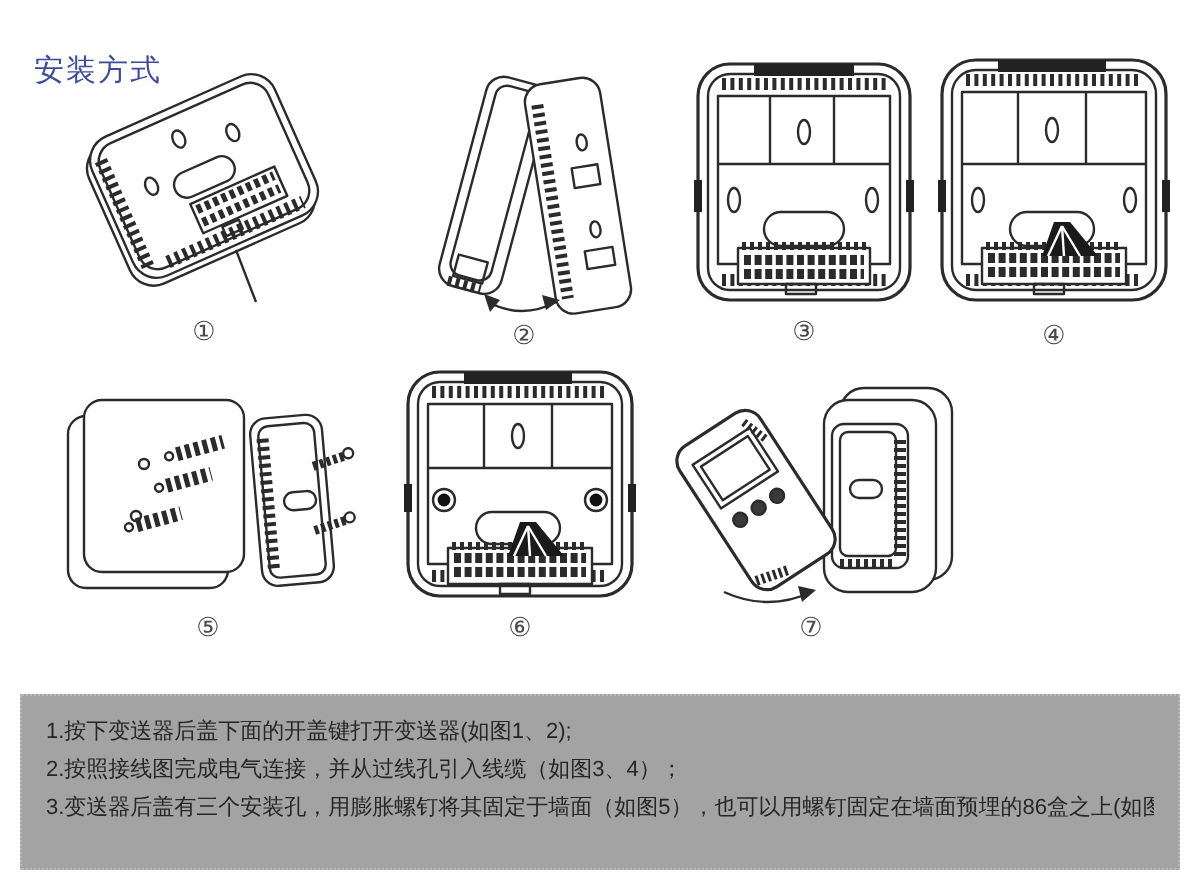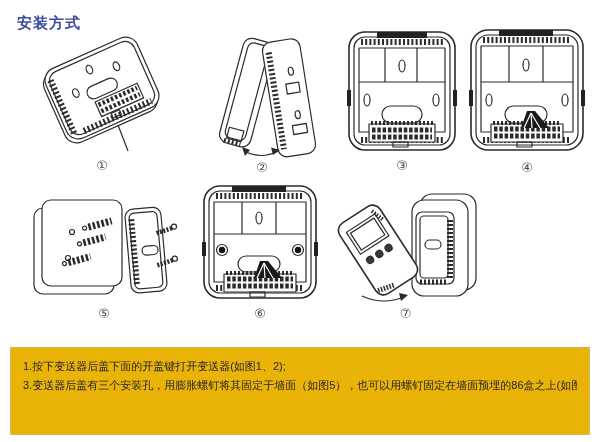--- a/index.html
+++ b/index.html
@@ -1,25 +1,25 @@
 <!DOCTYPE html>
 <html><head>
 <meta charset="utf-8">
 <style>
   html,body{margin:0;padding:0;background:#fff;}
   body{width:600px;height:442px;position:relative;overflow:hidden;
        font-family:"Liberation Sans","DejaVu Sans",sans-serif;}
-  .title{position:absolute;left:17px;top:14px;font-size:15px;font-weight:bold;
+  .title{position:absolute;left:17px;top:26px;font-size:15px;font-weight:normal;
          letter-spacing:1px;color:var(--accent,#3c4b9e);}
   .fig{position:absolute;display:flex;flex-direction:column;align-items:center;}
   .fig svg{display:block;}
   .cap{margin-top:3px;font-size:13px;line-height:14px;color:#4a4a4a;text-align:center;}
   .instructions{position:absolute;left:10px;top:347px;width:580px;height:88px;
                 box-sizing:border-box;border:1px dotted var(--box_border,#b9b9b9);
-                background:#eab308;padding:9px 12px 0 12px;}
+                background:#a3a3a3;padding:9px 12px 0 12px;}
   .line{font-size:11px;line-height:19px;color:var(--ink,#262626);white-space:nowrap;
         overflow:hidden;}
   .lineart{stroke:#2b2b2b;fill:none;stroke-width:1.2;stroke-linecap:butt;stroke-linejoin:round;}
 </style>
 </head>
 <body style="--accent: #3c4b9e; --box_border: #b9b9b9; --ink: #262626; --drawing_line: #2b2b2b; --background: #ffffff;">
 
 <div class="title">安装方式</div>
 
 <div class="fig" style="left:28px;top:30px;width:148px">
@@ -217,14 +217,15 @@
       </g>
       <path d="M34 112 Q 56 122 78 112"></path>
       <polygon points="80,111 71,109 73,117" fill="#2b2b2b" stroke="none"></polygon>
     </g>
   </svg>
   <div class="cap">⑦</div>
 </div>
 
 <div class="instructions">
   <div class="line">1.按下变送器后盖下面的开盖键打开变送器(如图1、2);</div>
+  <div class="line">2.按照接线图完成电气连接，并从过线孔引入线缆（如图3、4）；</div>
   <div class="line">3.变送器后盖有三个安装孔，用膨胀螺钉将其固定于墙面（如图5），也可以用螺钉固定在墙面预埋的86盒之上(如图6);</div>
 </div>
 
 </body></html>

